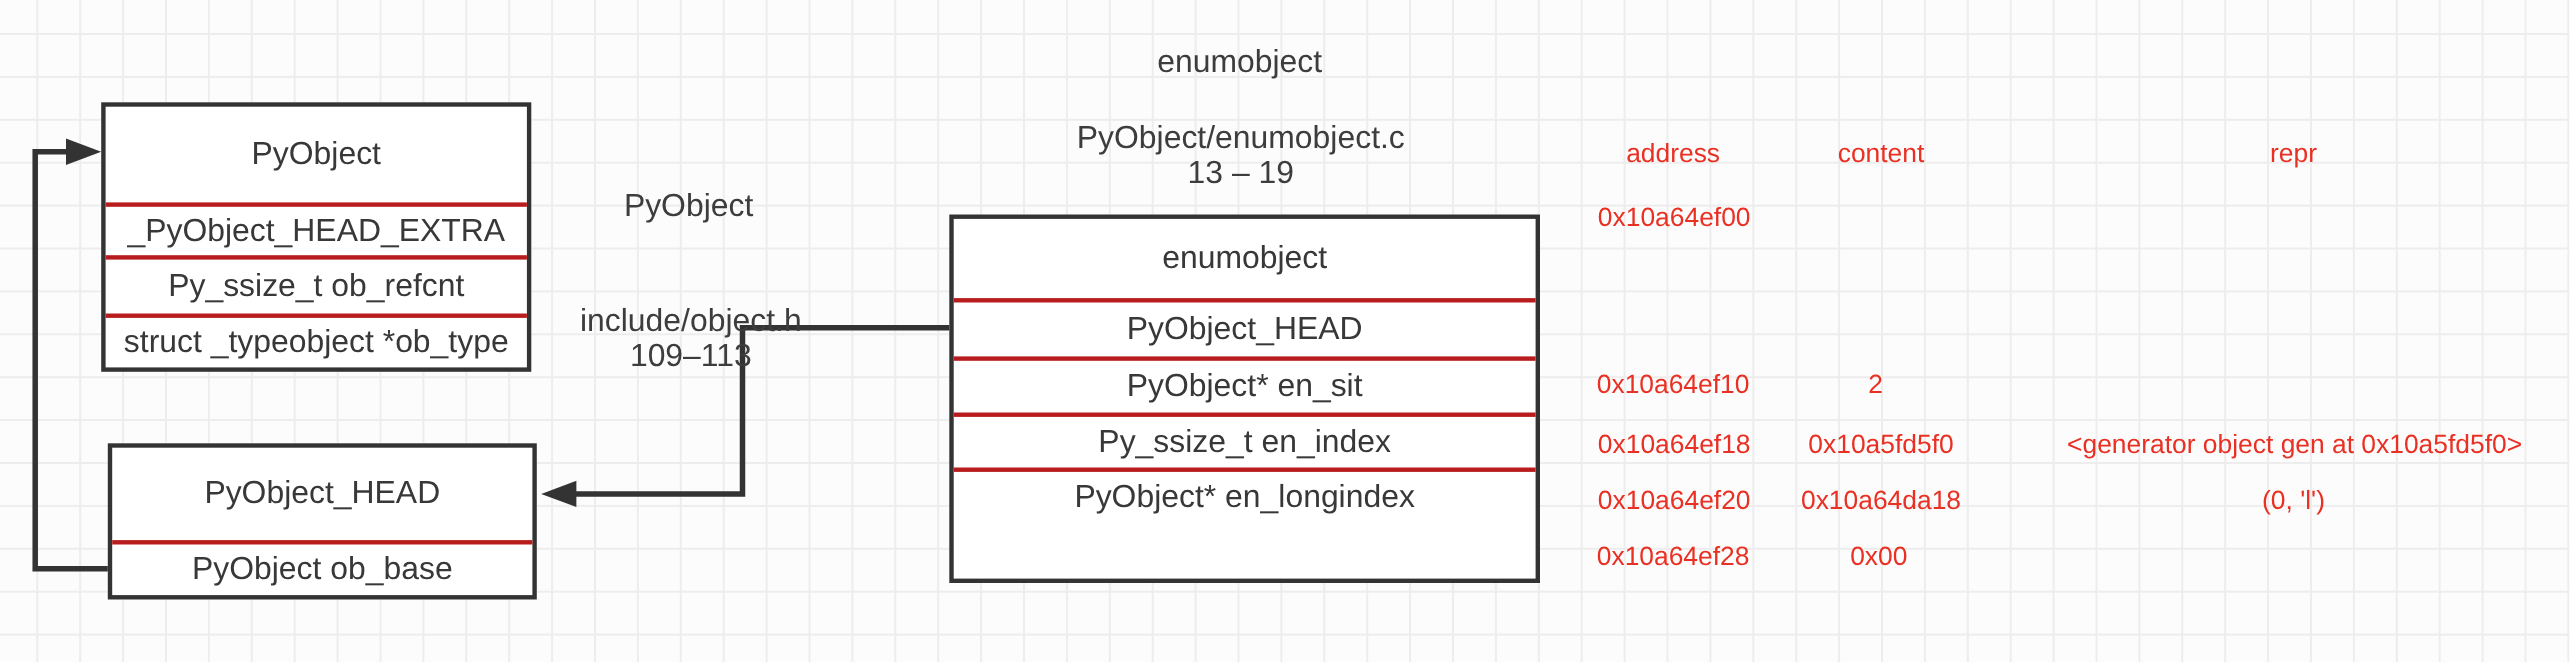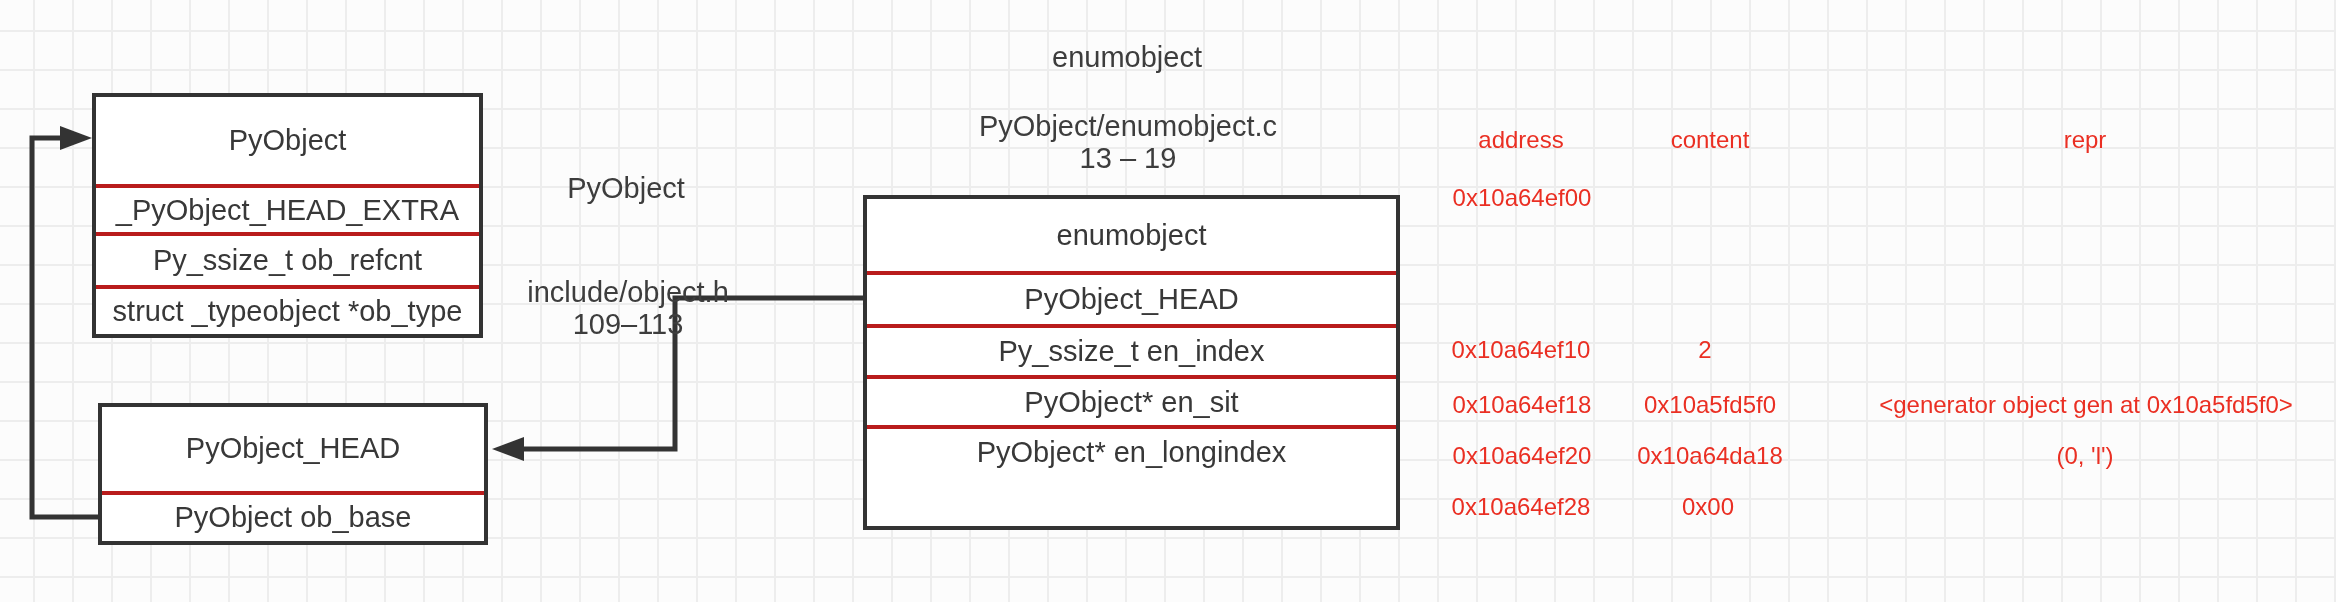--- a/index.html
+++ b/index.html
@@ -68,22 +68,22 @@
   </div>
 
   <div class="sbox" id="pyobject-head-box">
     <div class="cell first">PyObject_HEAD</div>
     <div class="cell">PyObject ob_base</div>
   </div>
 
   <div class="sbox" id="enumobject-box">
     <div class="cell first">enumobject</div>
     <div class="cell">PyObject_HEAD</div>
+    <div class="cell">PyObject* en_sit</div>
     <div class="cell">Py_ssize_t en_index</div>
-    <div class="cell">PyObject* en_sit</div>
     <div class="cell">PyObject* en_longindex</div>
   </div>
 
   <div class="note" style="left:1127px;top:57px;">enumobject</div>
   <div class="note" style="left:1128px;top:142px;">
     <div>PyObject/enumobject.c</div>
     <div>13 – 19</div>
   </div>
   <div class="note" style="left:626px;top:188px;">PyObject</div>
   <div class="note" style="left:628px;top:268px;margin-top:40px;">

